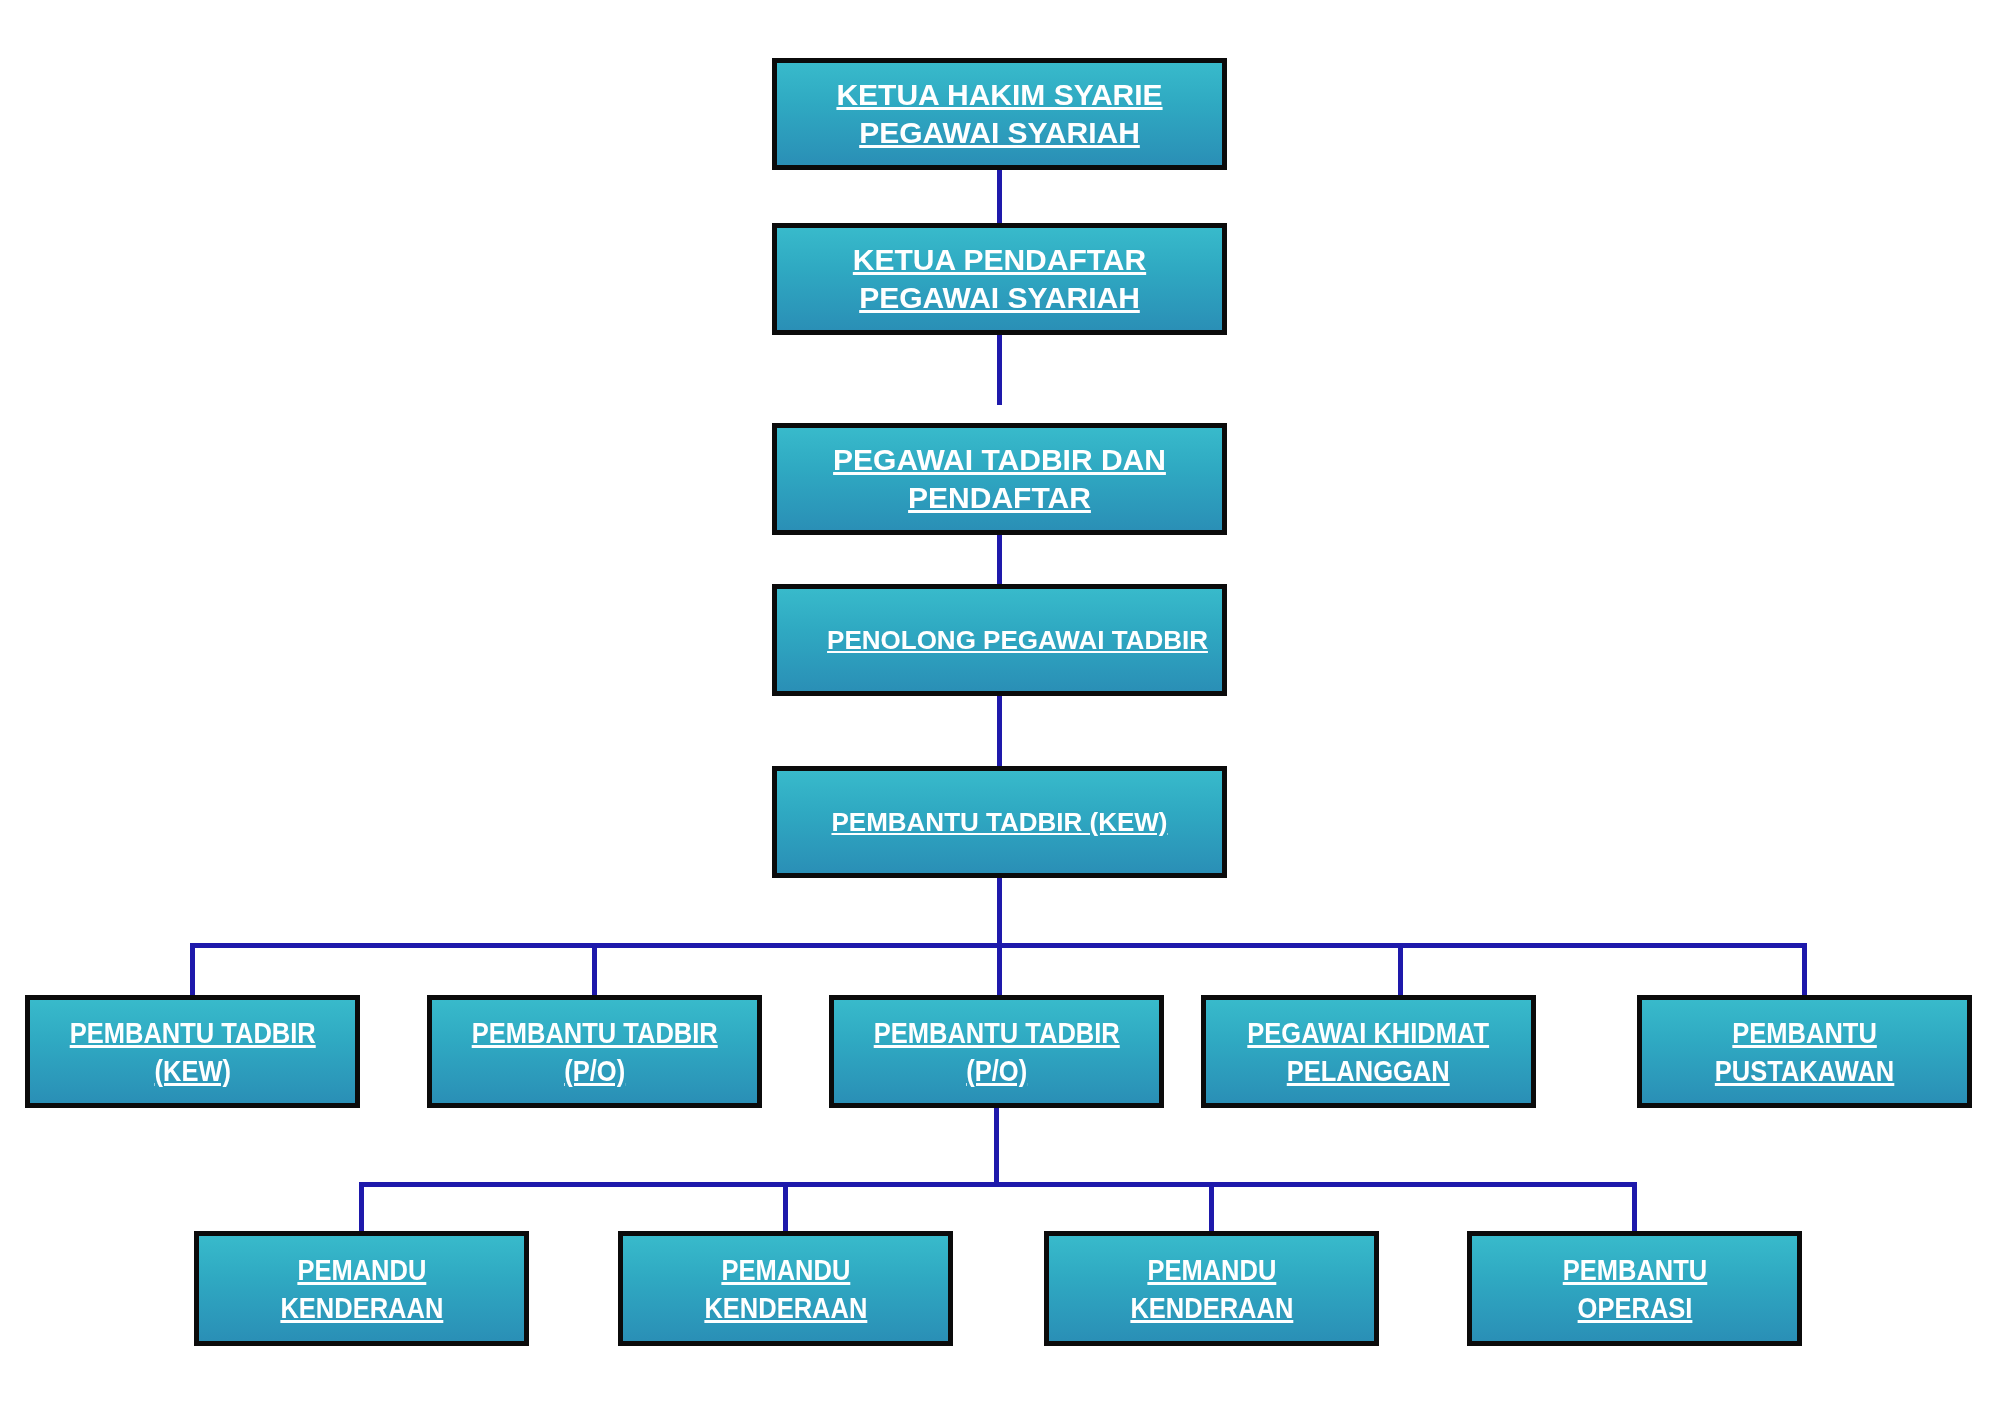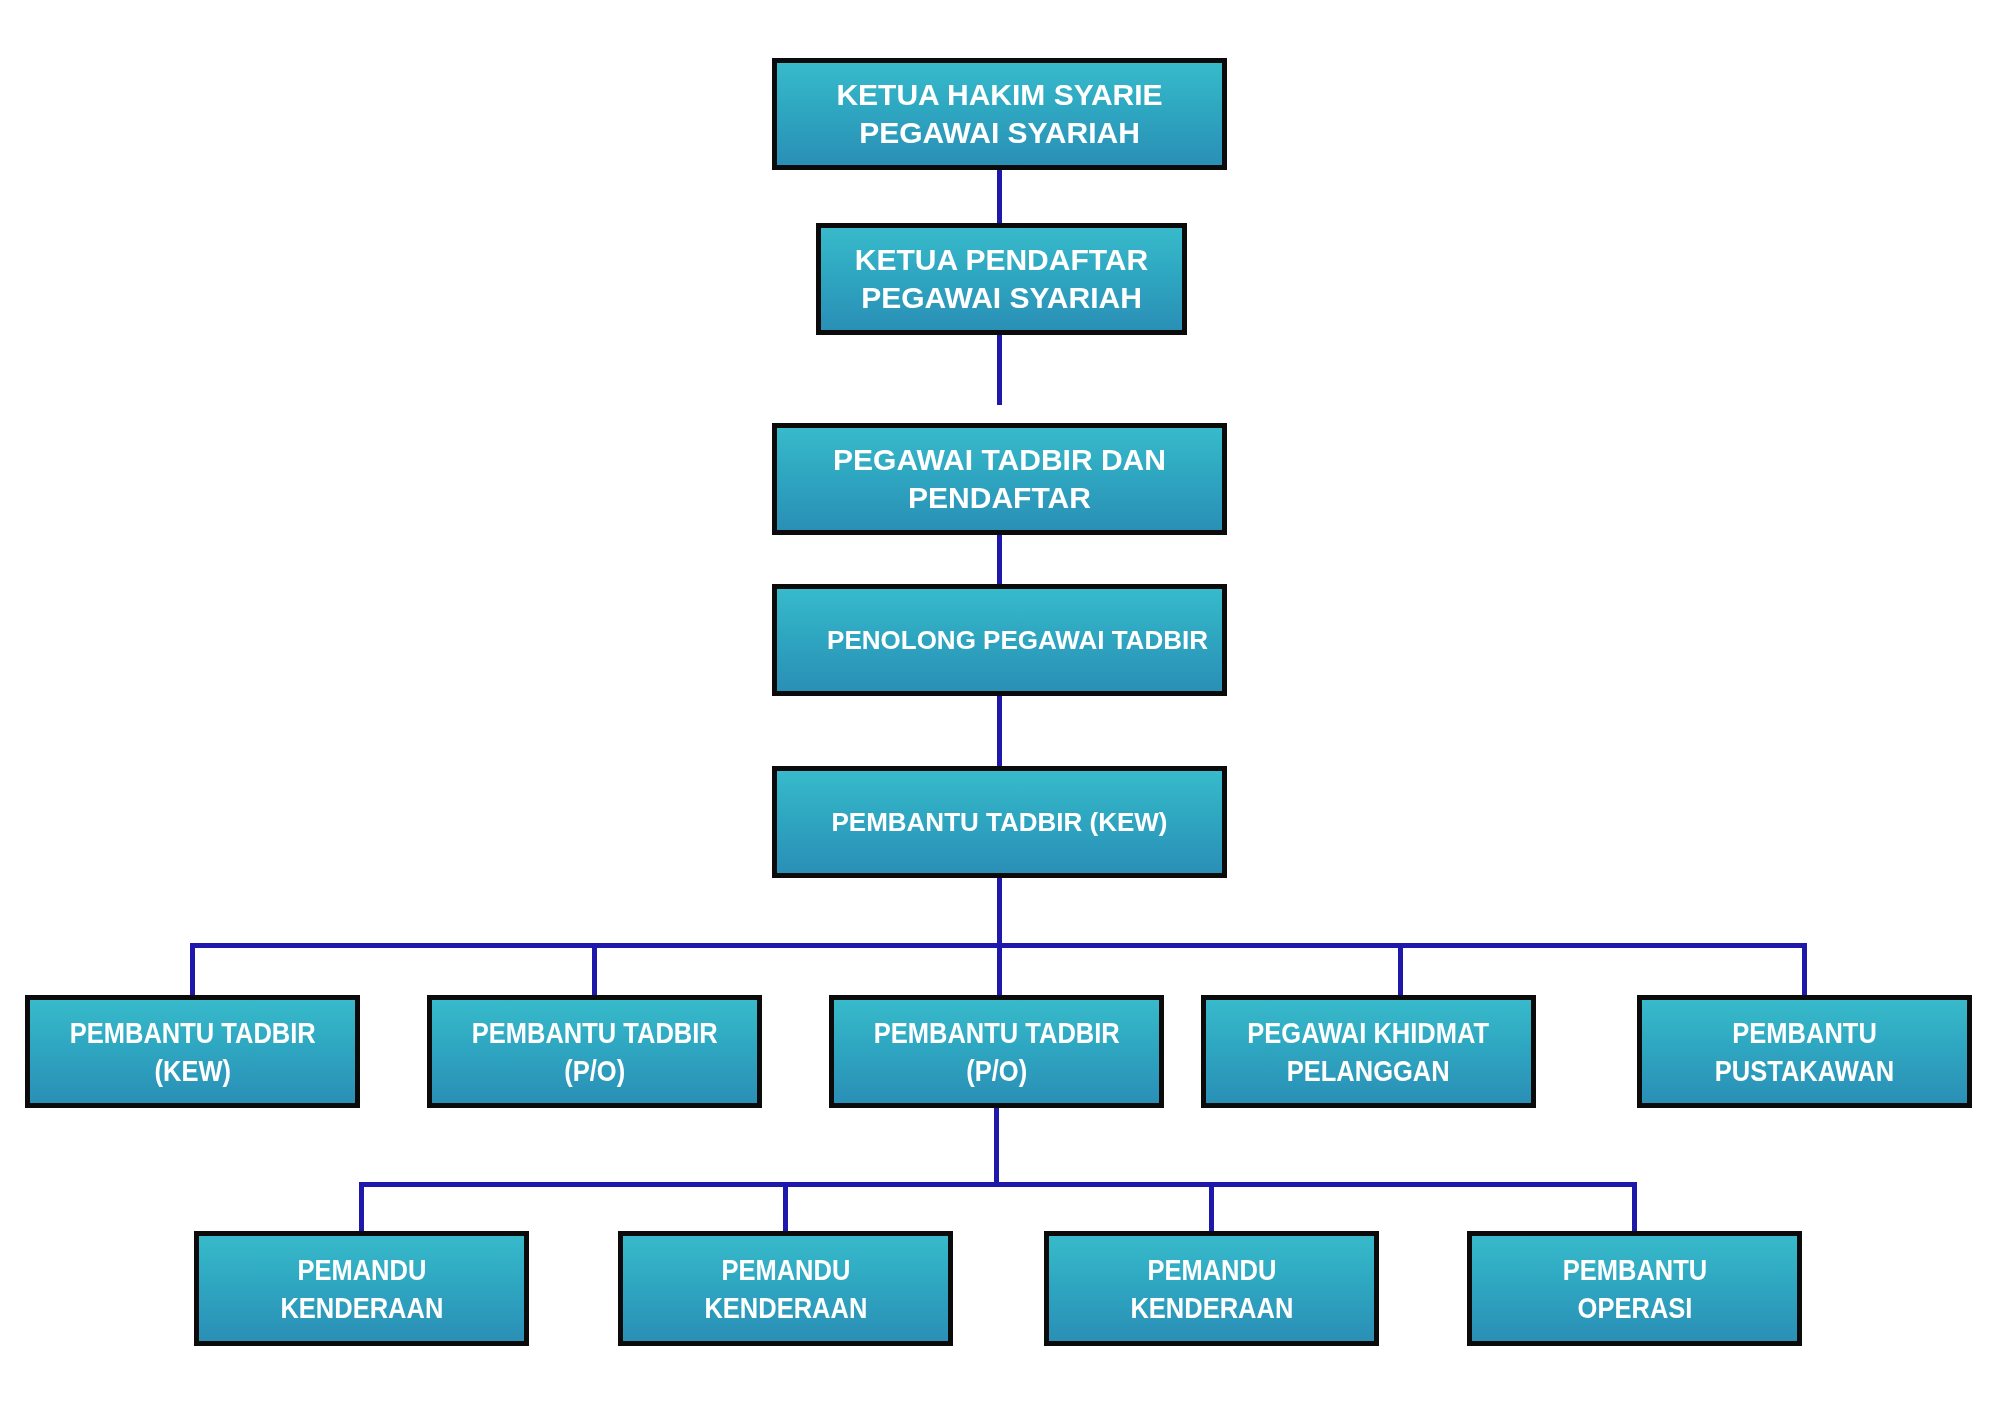--- a/index.html
+++ b/index.html
@@ -15,20 +15,21 @@
     position: absolute;
     box-sizing: border-box;
     background: linear-gradient(180deg, #38bacb 0%, #2fa9c2 40%, #2a8fb6 100%);
     border: 5px solid #0b0b0b;
     display: flex;
     align-items: center;
     justify-content: center;
     text-align: center;
     color: #ffffff;
     font-weight: bold;
+    text-decoration: underline;
   }
   .label { display: block; }
   .label .l { display: block; }
   .fs-lg { font-size: 30px; line-height: 38px; }
   .fs-md { font-size: 26px; line-height: 34px; }
   .cond  { font-size: 30px; line-height: 38px; }
   .cond .label { transform: scaleX(0.85); transform-origin: 50% 50%; }
   .vline, .hline {
     position: absolute;
     background: #1e19ab;
@@ -59,21 +60,21 @@
   <div class="vline" style="left:783px;  top:1187px; height:44px;"></div>
   <div class="vline" style="left:1209px; top:1187px; height:44px;"></div>
   <div class="vline" style="left:1632px; top:1187px; height:44px;"></div>
 
   <div class="node fs-lg" style="left:772px; top:58px; width:455px; height:112px;">
     <div class="label">
       <span class="l">KETUA HAKIM SYARIE</span>
       <span class="l">PEGAWAI SYARIAH</span>
     </div>
   </div>
-  <div class="node fs-lg" style="left:772px; top:223px; width:371px; height:112px;margin-left:44px;">
+  <div class="node fs-lg" style="left:772px; top:223px; width:455px; height:112px;">
     <div class="label">
       <span class="l">KETUA PENDAFTAR</span>
       <span class="l">PEGAWAI SYARIAH</span>
     </div>
   </div>
   <div class="node fs-lg" style="left:772px; top:423px; width:455px; height:112px;">
     <div class="label">
       <span class="l">PEGAWAI TADBIR DAN</span>
       <span class="l">PENDAFTAR</span>
     </div>

